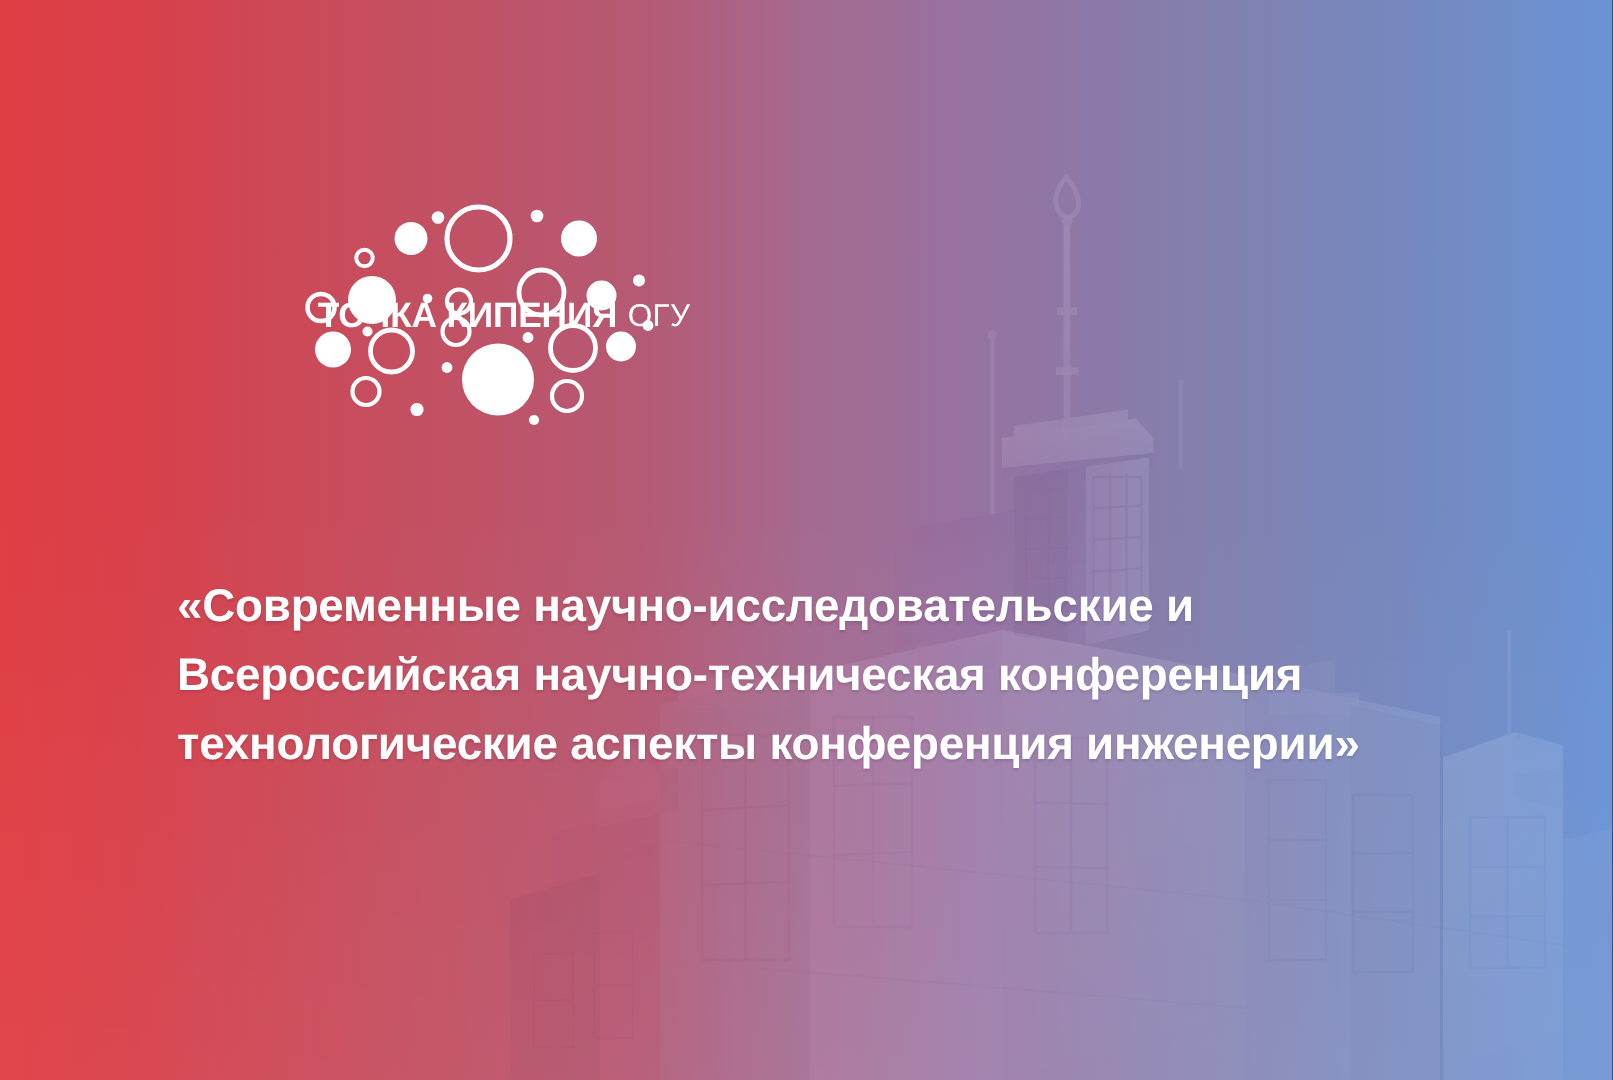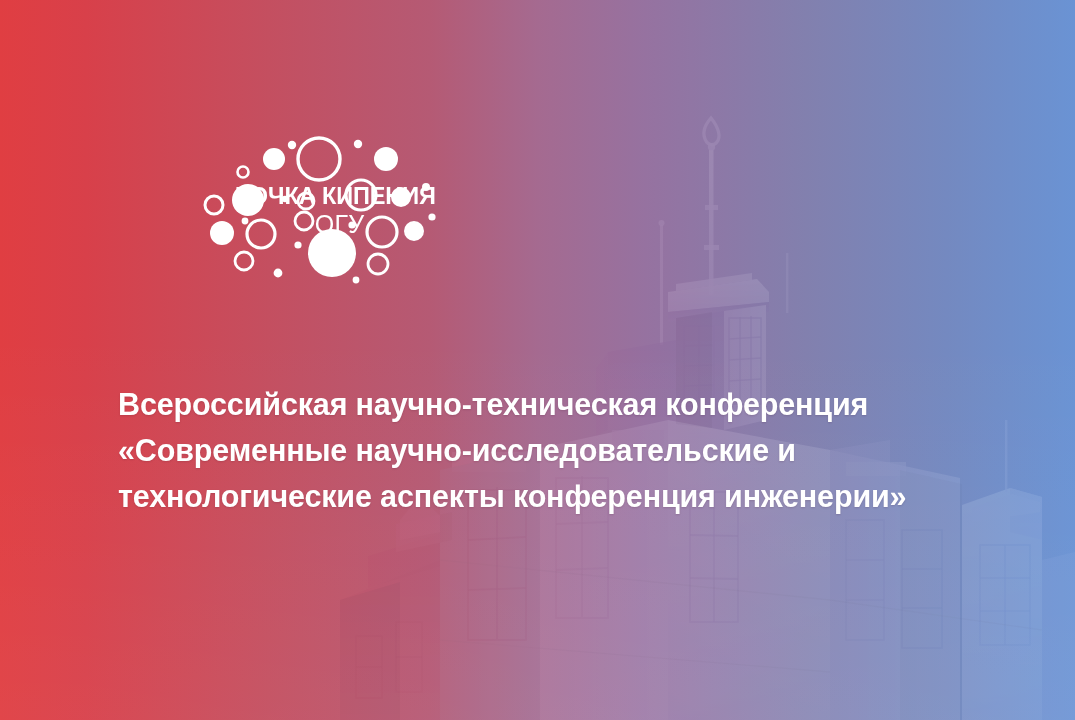--- a/index.html
+++ b/index.html
@@ -71,33 +71,32 @@
   .logo-wordmark {
     position: absolute;
     left: 0;
     top: 0;
     width: 300px;
     height: 155px;
     display: flex;
     align-items: center;
     justify-content: center;
     pointer-events: none;
-    flex-direction: column;
   }
   .logo-wordmark .w1 {
     color: #ffffff;
     font-weight: 700;
     font-size: 23.5px;
     letter-spacing: -0.1px;
     white-space: nowrap;
   }
   .logo-wordmark .w2 {
     color: #ffffff;
     font-weight: 400;
-    font-size: 25px;
+    font-size: 21px;
     letter-spacing: 0.2px;
     margin-left: 7px;
     white-space: nowrap;
   }
 
   
   .headline {
     position: absolute;
     left: 118px;
     top: 381px;
@@ -326,18 +325,18 @@
         <circle cx="92" cy="140" r="4.4"></circle>
       </g>
     </svg>
     <div class="logo-wordmark">
       <span class="w1">ТОЧКА КИПЕНИЯ</span>
       <span class="w2">ОГУ</span>
     </div>
   </div>
 
   <div class="headline">
+    <div class="line">«Современные научно-исследовательские и</div>
     <div class="line">Всероссийская научно-техническая конференция</div>
-    <div class="line">«Современные научно-исследовательские и</div>
     <div class="line">технологические аспекты конференция инженерии»</div>
   </div>
 
 </div>
 
 </body></html>

